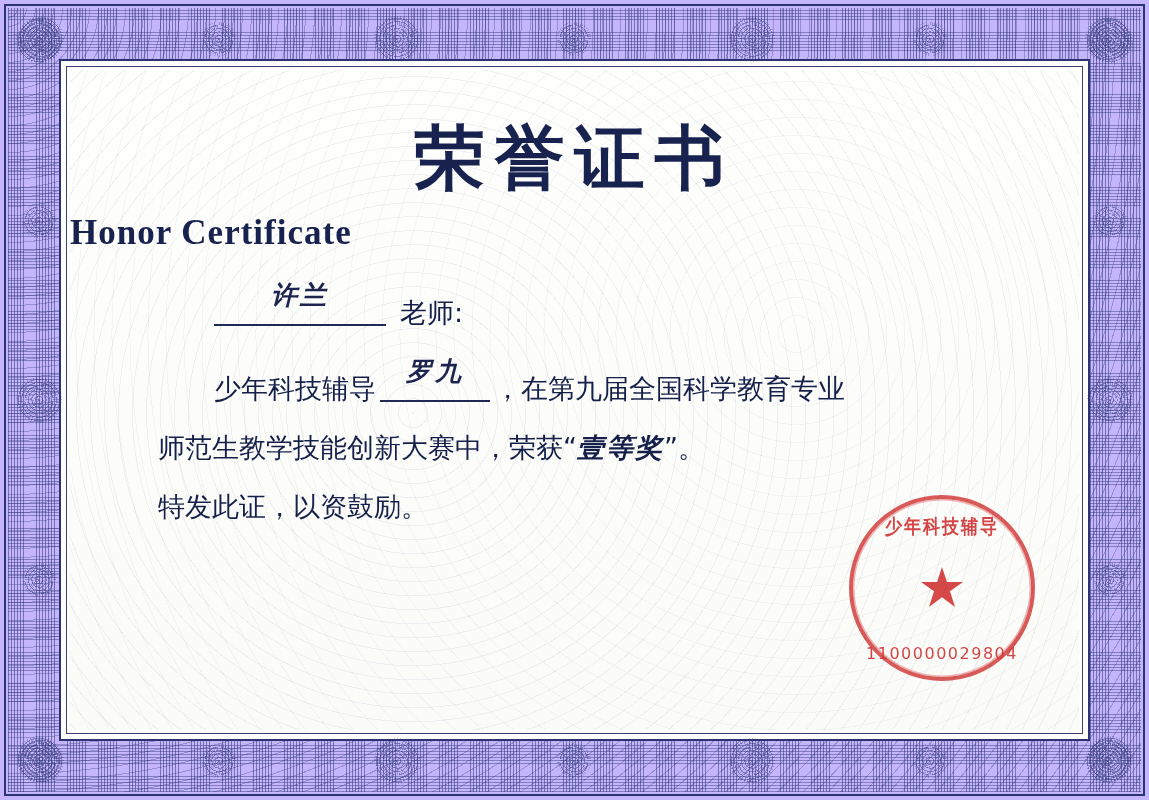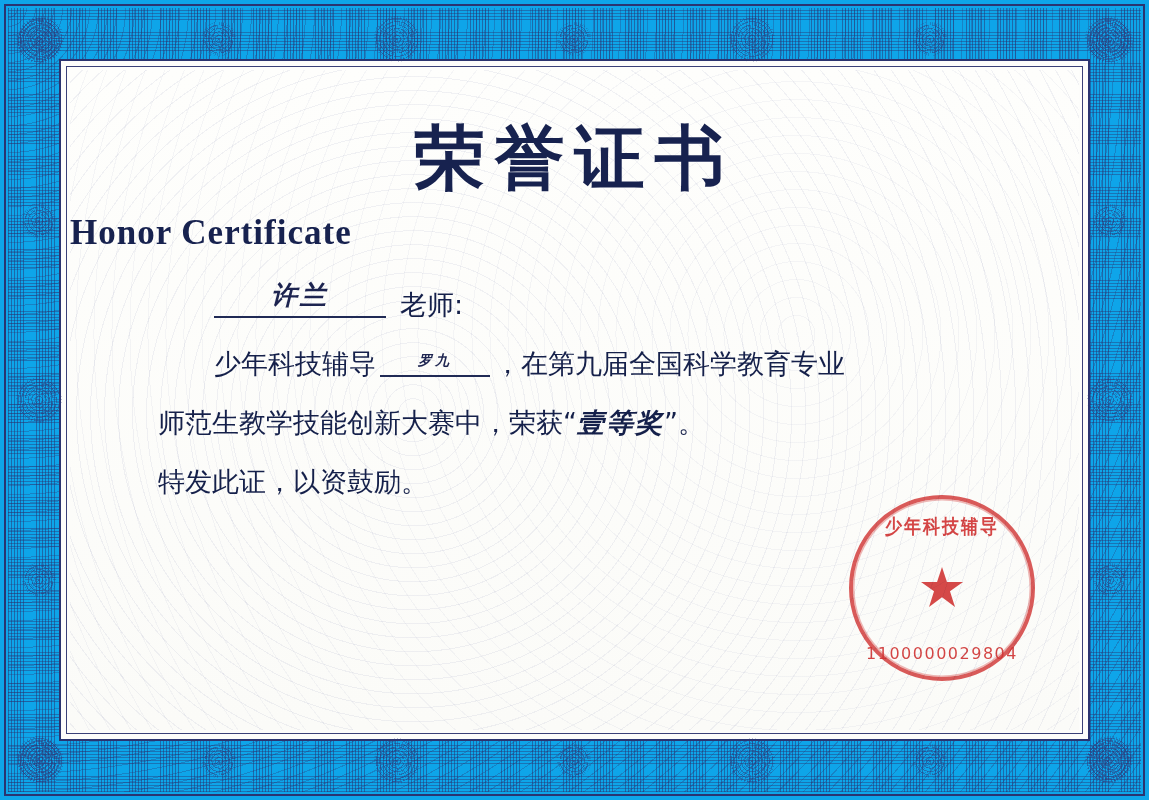--- a/index.html
+++ b/index.html
@@ -12,21 +12,21 @@
     height: 800px;
     overflow: hidden;
     font-family: "Liberation Serif", serif;
   }
 
   
   #certificate {
     position: relative;
     width: 1149px;
     height: 800px;
-    background: #0ea5e9;
+    background: #c4b5fd;
     box-sizing: border-box;
   }
 
   
   .border-layer {
     position: absolute;
     inset: 0;
     pointer-events: none;
   }
 
@@ -177,24 +177,24 @@
     display: inline-block;
     position: relative;
     border-bottom: 2px solid #202a55;
     text-align: center;
     font-family: "DejaVu Serif", "Liberation Serif", serif;
     color: #1d2450;
     font-size: 26px;
     font-style: italic;
     font-weight: 600;
     letter-spacing: 3px;
-    padding-bottom: 8px;
+    padding-bottom: 16px;
   }
   #teacher-name-blank { width: 172px; margin-right: 14px; }
-  #student-name-blank { width: 110px; margin: 0 4px; font-size: 14px; }
+  #student-name-blank { width: 110px; margin: 0 4px; font-size: 26px; }
 
   .award-name {
     font-family: "DejaVu Serif", "Liberation Serif", serif;
     font-weight: 700;
     font-style: italic;
     letter-spacing: 2px;
   }
 
   
   #signature-block {

